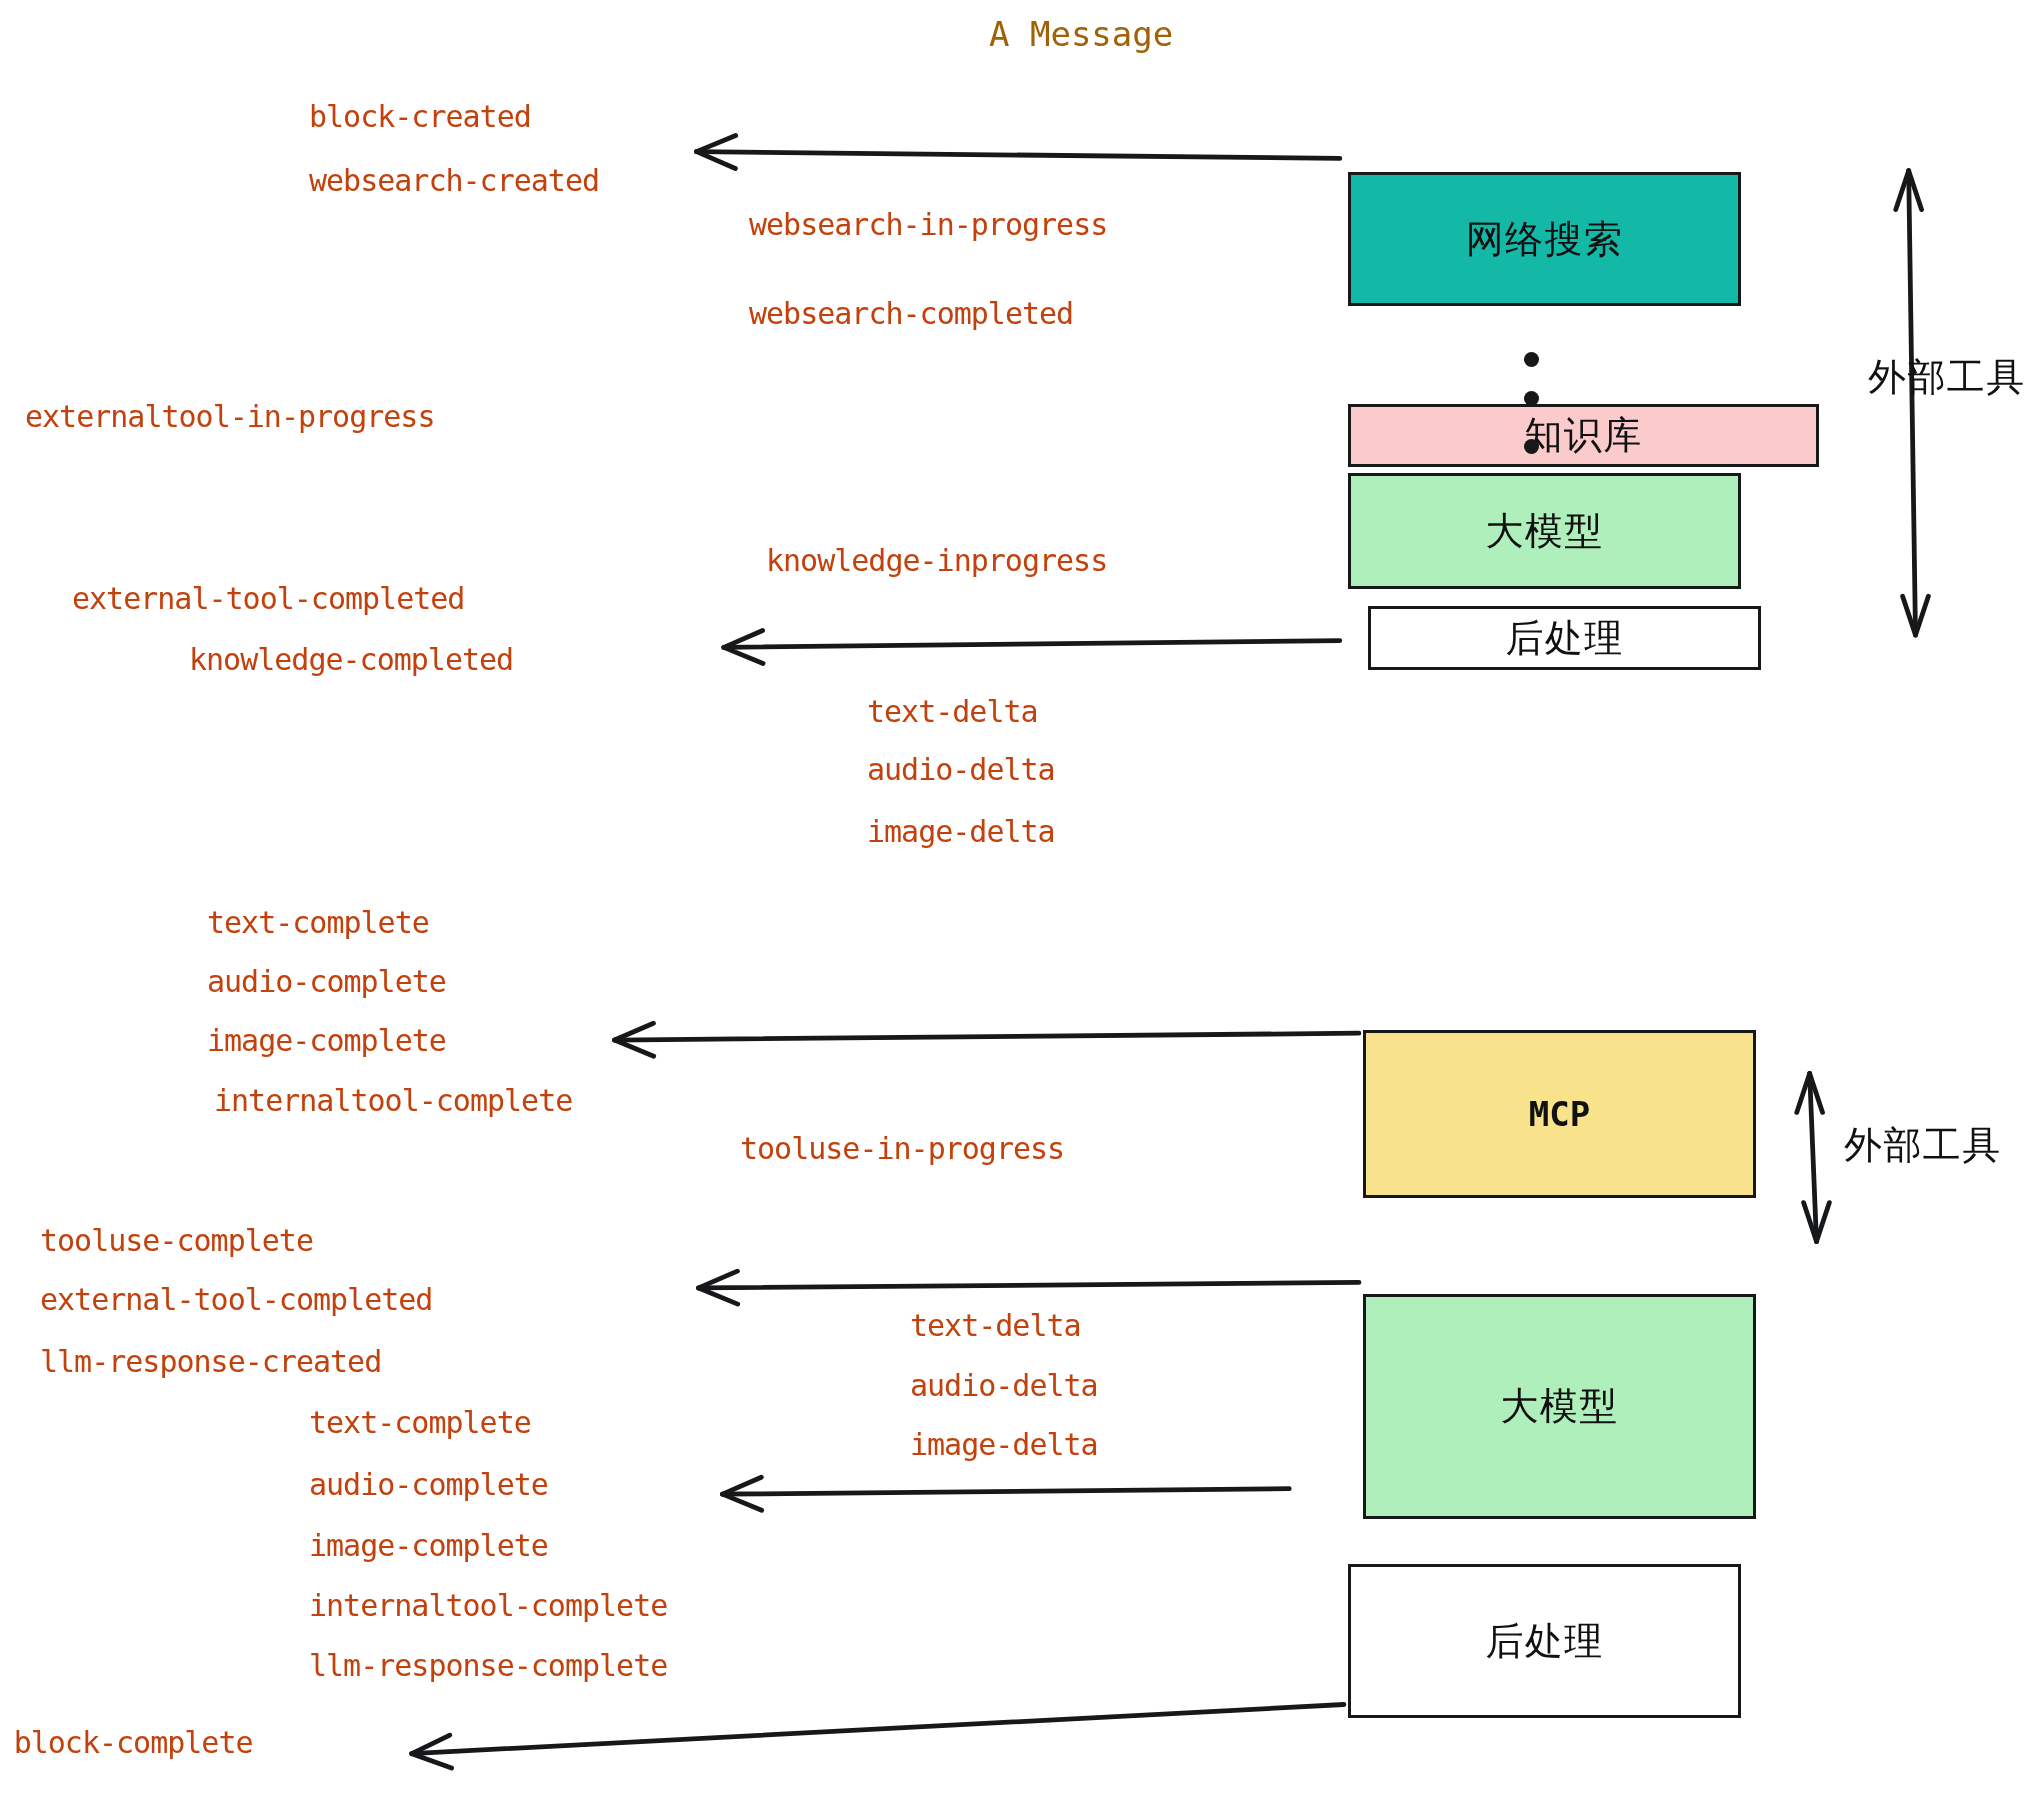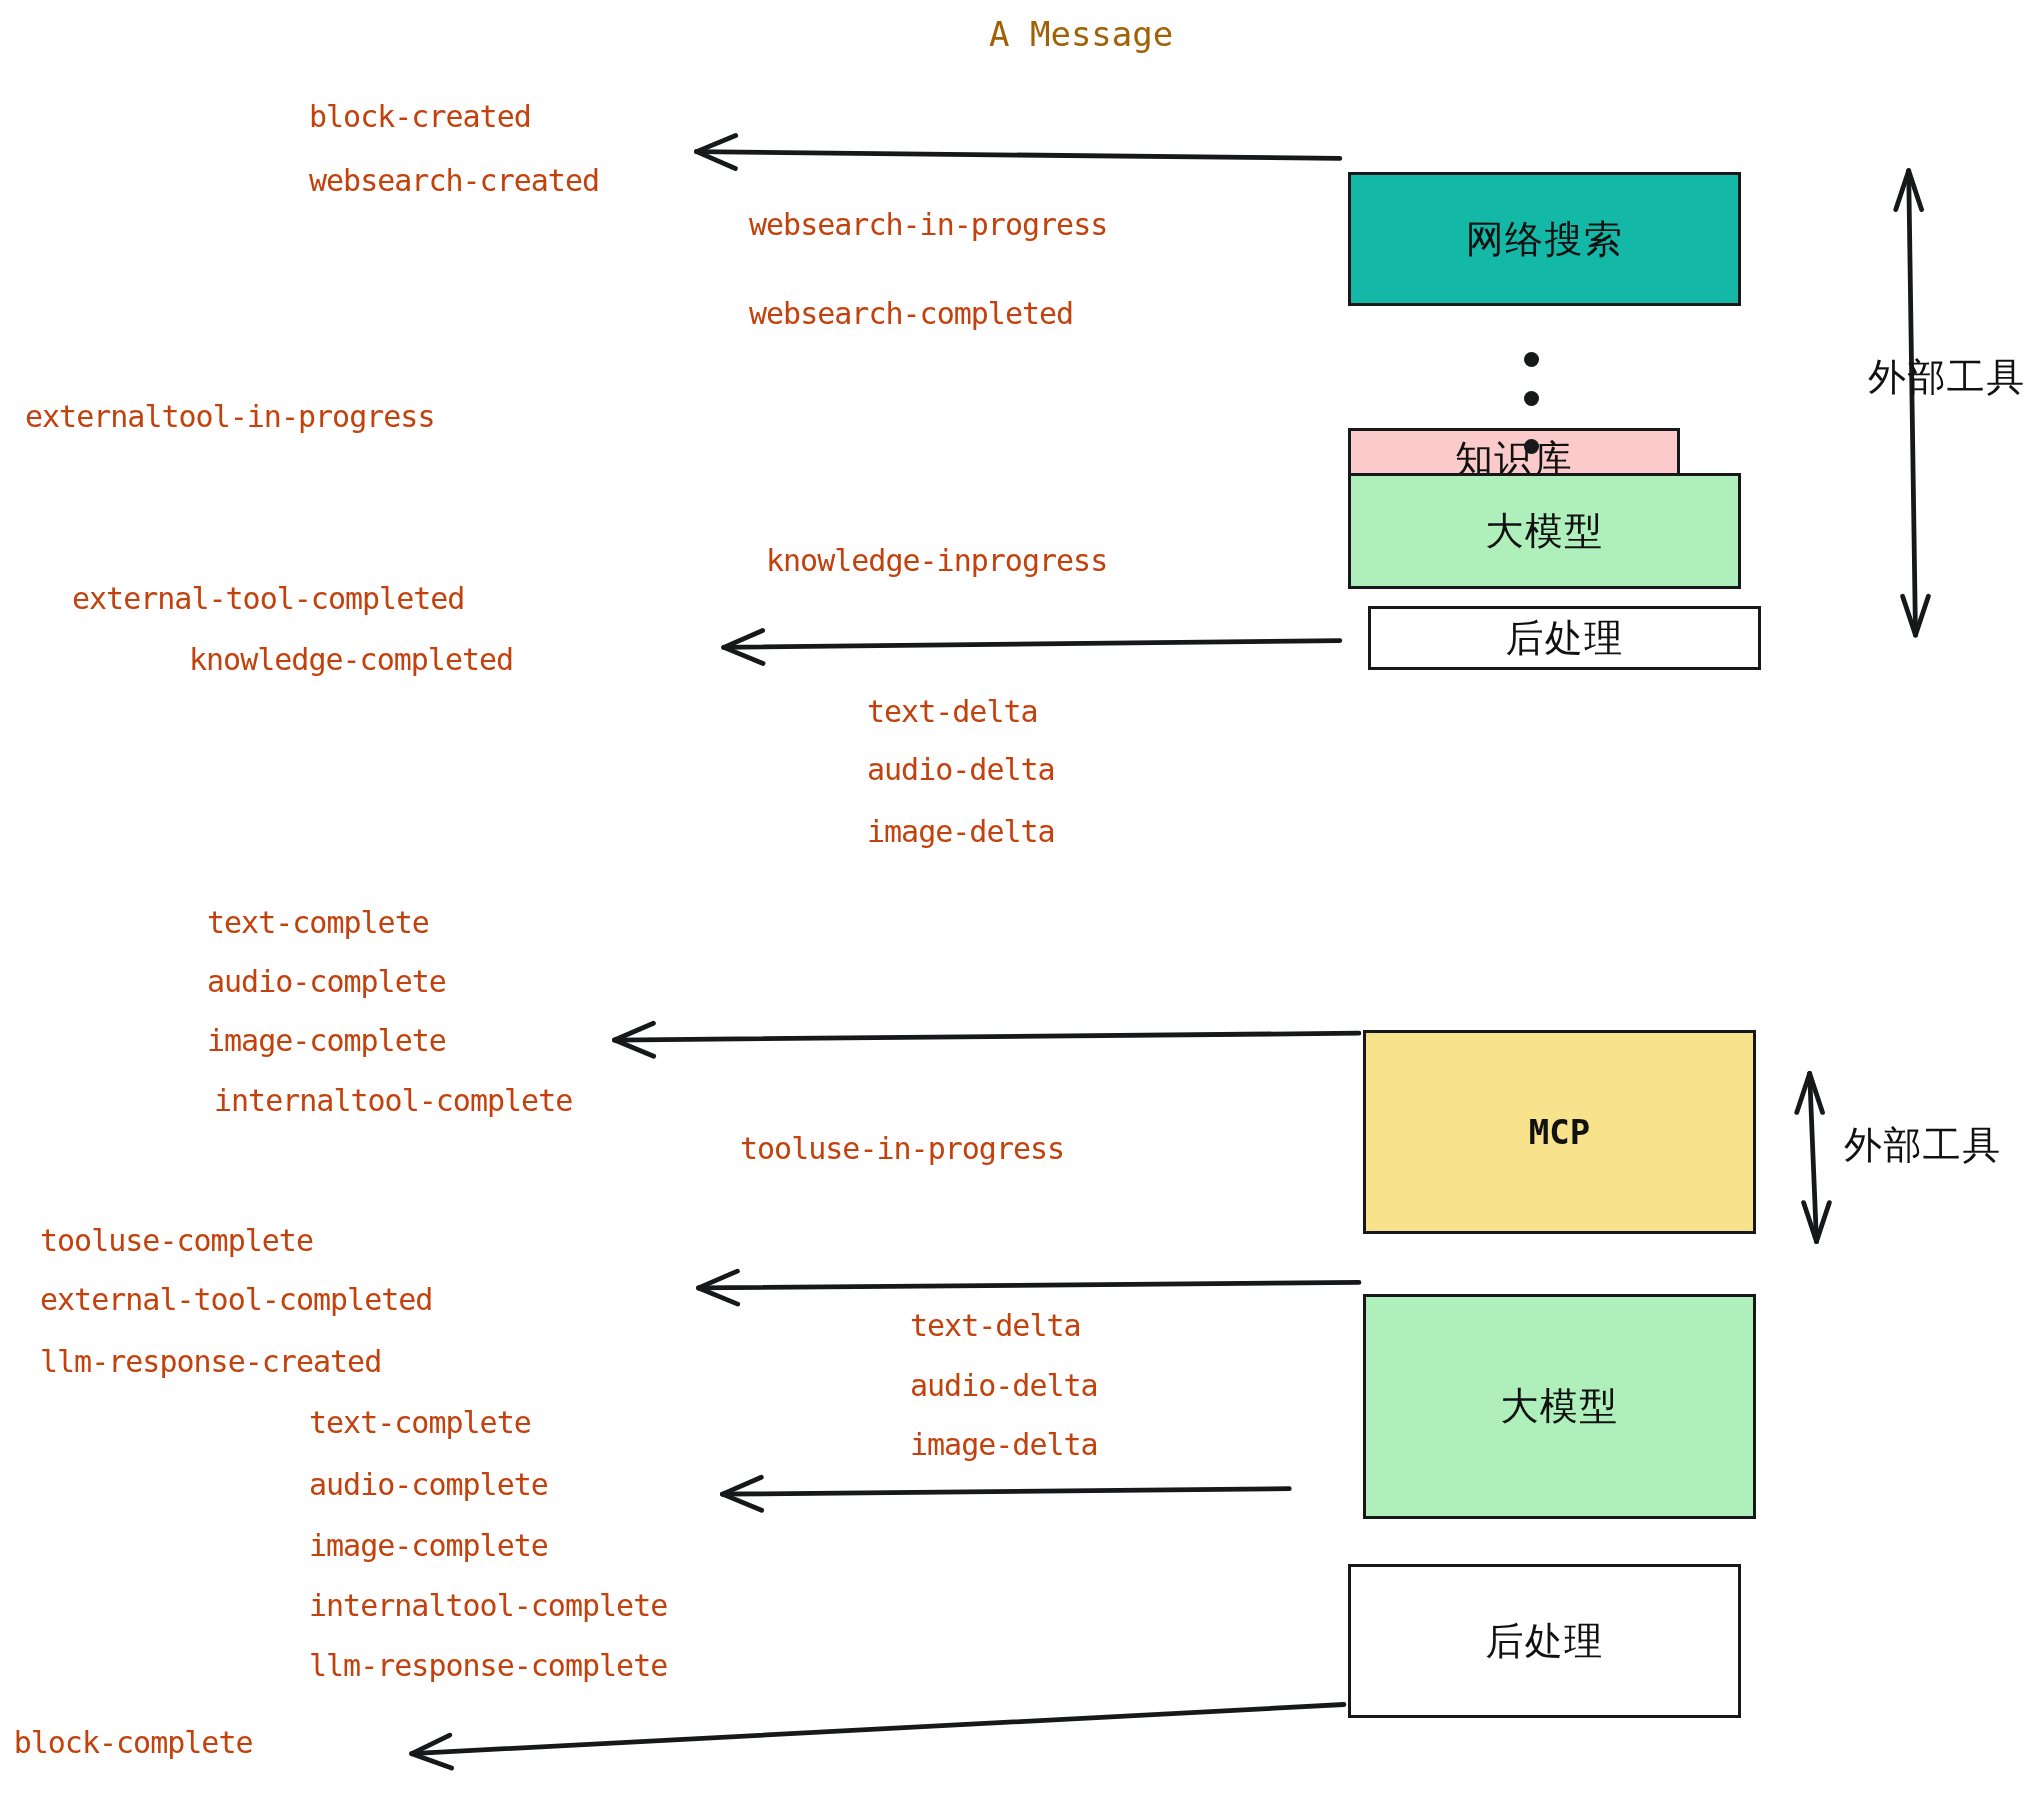--- a/index.html
+++ b/index.html
@@ -63,30 +63,30 @@
         <line x1="2660" y1="1818" x2="2641.126006363033" y2="1761.0458749150534"></line>
       </g>
   </svg>
 
   <div class="title" id="diagram-title" style="left:989px;top:13.7px;">A Message</div>
 
   <div id="boxes-host">
       <div class="box" style="left: 1348px; top: 172px; width: 393px; height: 134px; background: #14b8a6;">
         <span class="boxlbl">网络搜索</span>
       </div>
-      <div class="box" style="left: 1348px; top: 404px; width: 332px; height: 63px; background: rgb(251, 203, 203); margin-top: 24px;">
+      <div class="box" style="left: 1348px; top: 404px; width: 471px; height: 63px; background: rgb(251, 203, 203);">
         <span class="boxlbl">知识库</span>
       </div>
       <div class="box" style="left: 1348px; top: 473px; width: 393px; height: 116px; background: rgb(175, 239, 187);">
         <span class="boxlbl">大模型</span>
       </div>
       <div class="box" style="left: 1368px; top: 606px; width: 393px; height: 64px; background: rgb(255, 255, 255);">
         <span class="boxlbl">后处理</span>
       </div>
-      <div class="box" style="left: 1363px; top: 1030px; width: 393px; height: 204px; background: rgb(249, 226, 140); text-align: right;">
+      <div class="box" style="left: 1363px; top: 1030px; width: 393px; height: 168px; background: rgb(249, 226, 140); text-align: right;">
         <span class="boxlbl mono">MCP</span>
       </div>
       <div class="box" style="left: 1363px; top: 1294px; width: 393px; height: 225px; background: rgb(175, 239, 187);">
         <span class="boxlbl">大模型</span>
       </div>
       <div class="box" style="left: 1348px; top: 1564px; width: 393px; height: 154px; background: rgb(255, 255, 255);">
         <span class="boxlbl">后处理</span>
       </div>
     </div>
 

